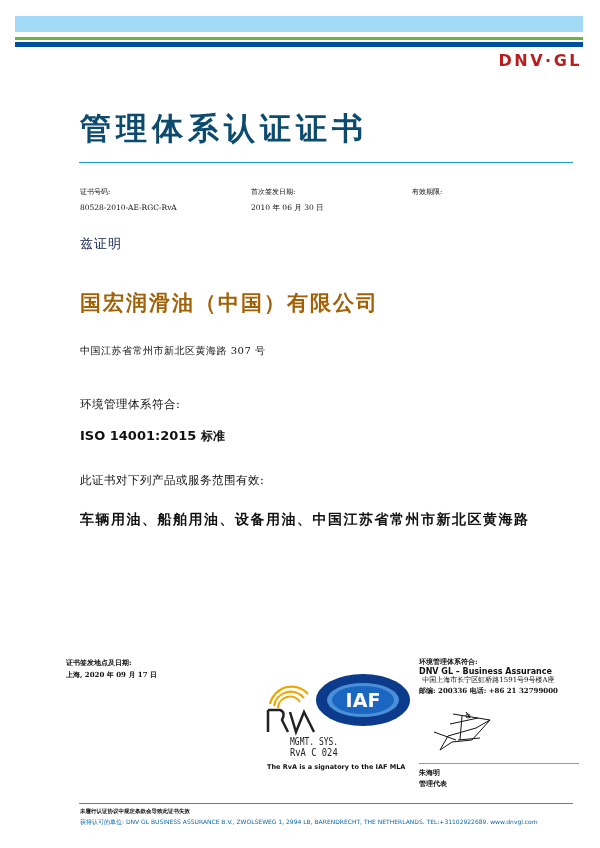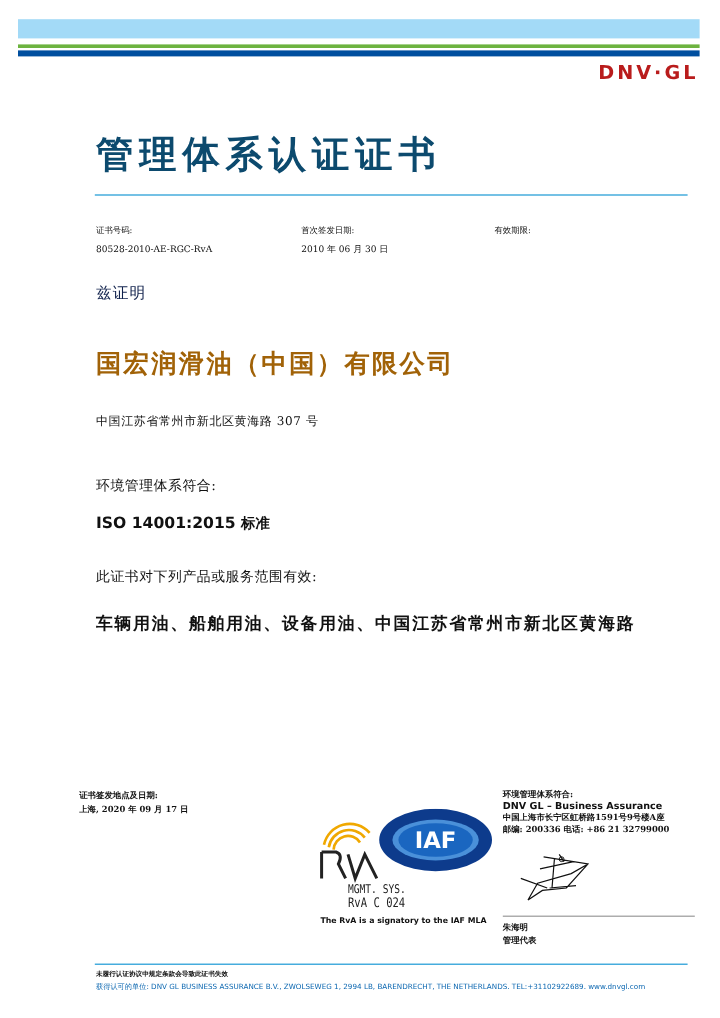--- a/index.html
+++ b/index.html
@@ -72,21 +72,21 @@
 <div class="abs scope">车辆用油、船舶用油、设备用油、中国江苏省常州市新北区黄海路</div>
 
 <div class="abs place">
   <div>证书签发地点及日期:</div>
   <div>上海, 2020 年 09 月 17 日</div>
 </div>
 
 <div class="abs issuer">
   <div style="font-weight:bold;">环境管理体系符合:</div>
   <div class="org">DNV GL – Business Assurance</div>
-  <div style="font-weight:bold;">中国上海市长宁区虹桥路1591号9号楼A座</div>
+  <div style="font-weight:normal;text-align:center;">中国上海市长宁区虹桥路1591号9号楼A座</div>
   <div style="font-weight:bold;">邮编: 200336  电话: +86 21 32799000</div>
 </div>
 
 <svg class="abs sig" viewBox="0 0 90 45">
   <path d="M23 4 L60 10 L42 30 L22 32 L10 40 L18 26 L46 18 L60 10 M20 14 L48 8 M32 6 L30 30 M4 22 L26 30 M36 2 L40 8 M28 30 L50 28" fill="none" stroke="#111" stroke-width="1"></path>
   <circle cx="38" cy="6" r="2" fill="none" stroke="#111" stroke-width="0.8"></circle>
 </svg>
 <div class="abs sig-line"></div>
 <div class="abs signer">
   <div>朱海明</div>

